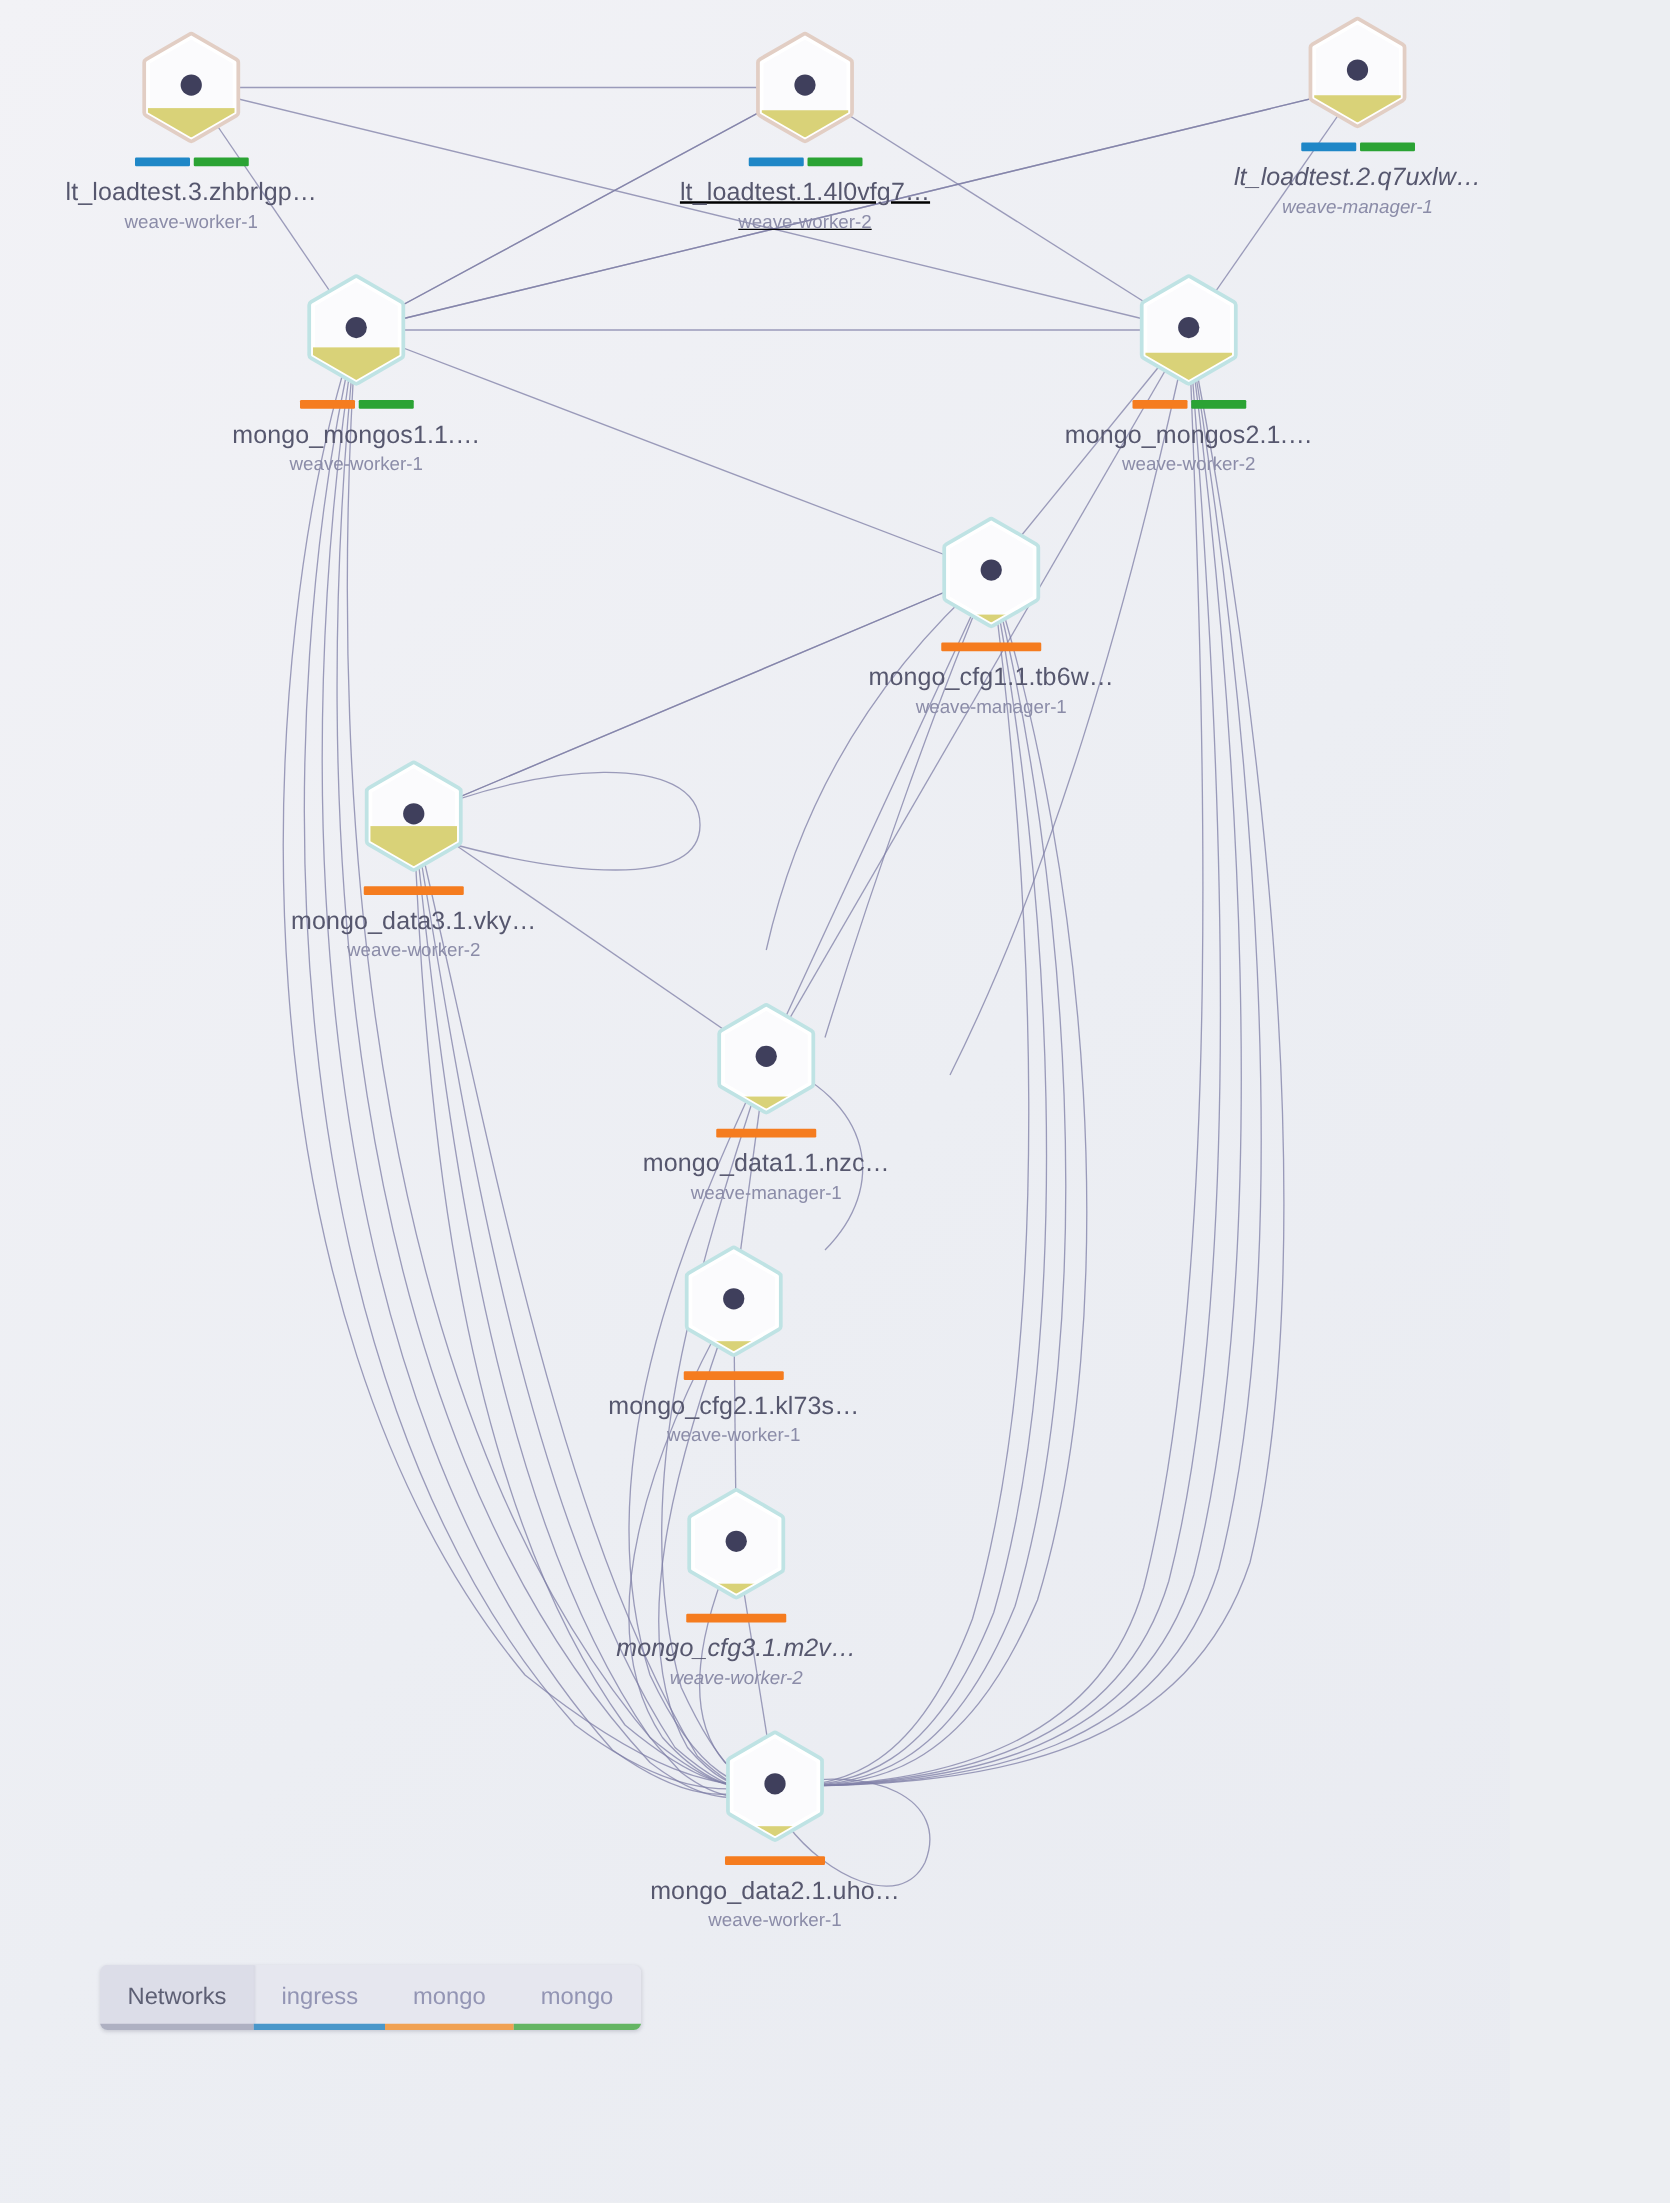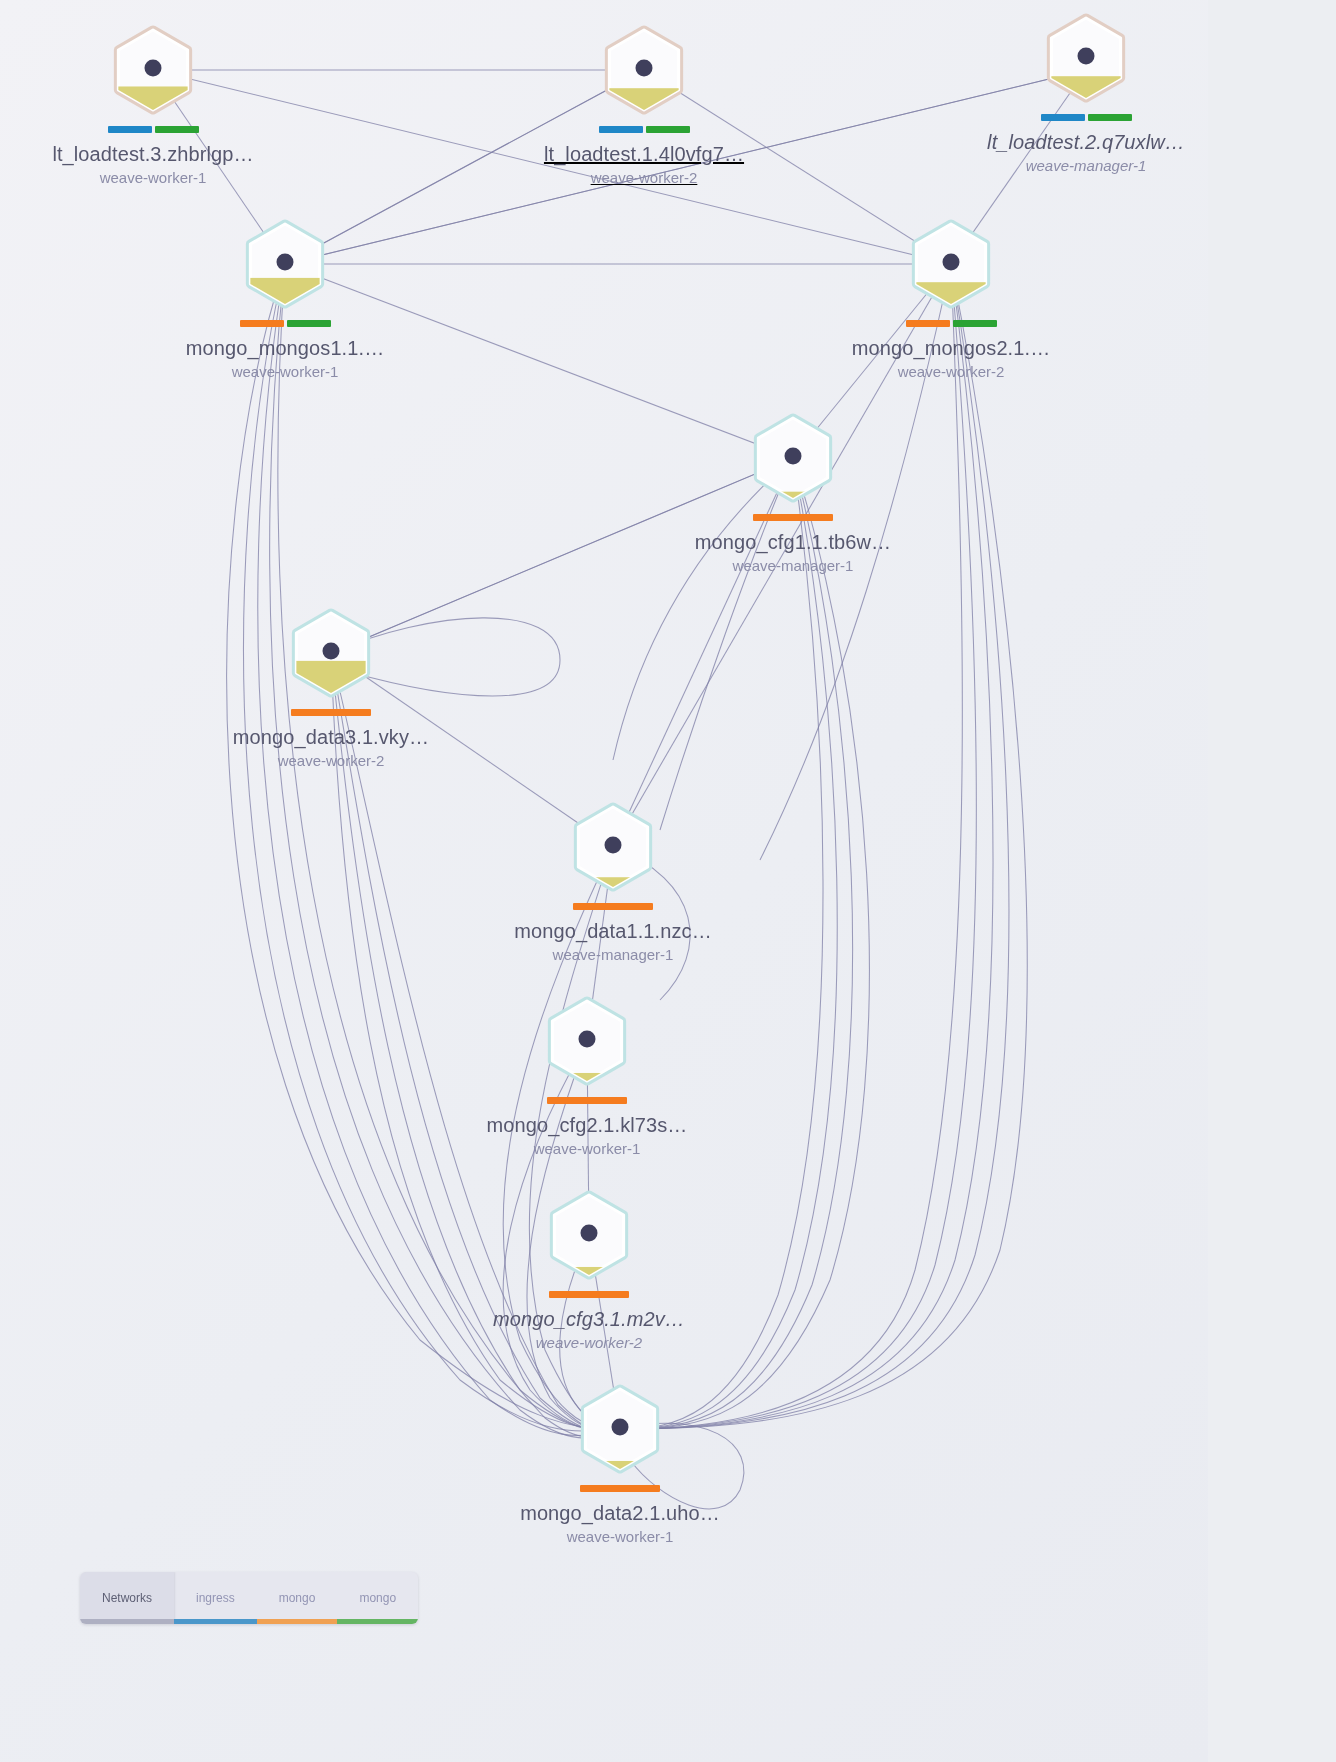--- a/index.html
+++ b/index.html
@@ -82,21 +82,21 @@
     box-shadow: 0 1px 3px rgba(60,60,90,0.18);
     overflow: hidden;
     height: 52px;
   }
   .legend-item {
     position: relative;
     display: flex;
     align-items: center;
     justify-content: center;
     padding: 16px 22px;
-    font-size: 12px;
+    font-size: 19px;
     color: #9395b4;
     box-sizing: border-box;
   }
   .legend-item.is-title {
     background: #dcdde8;
     color: #5d5f74;
     border-radius: 6px 0 0 6px;
     box-shadow: 1px 0 2px rgba(60,60,90,0.10);
   }
   .legend-underline {

